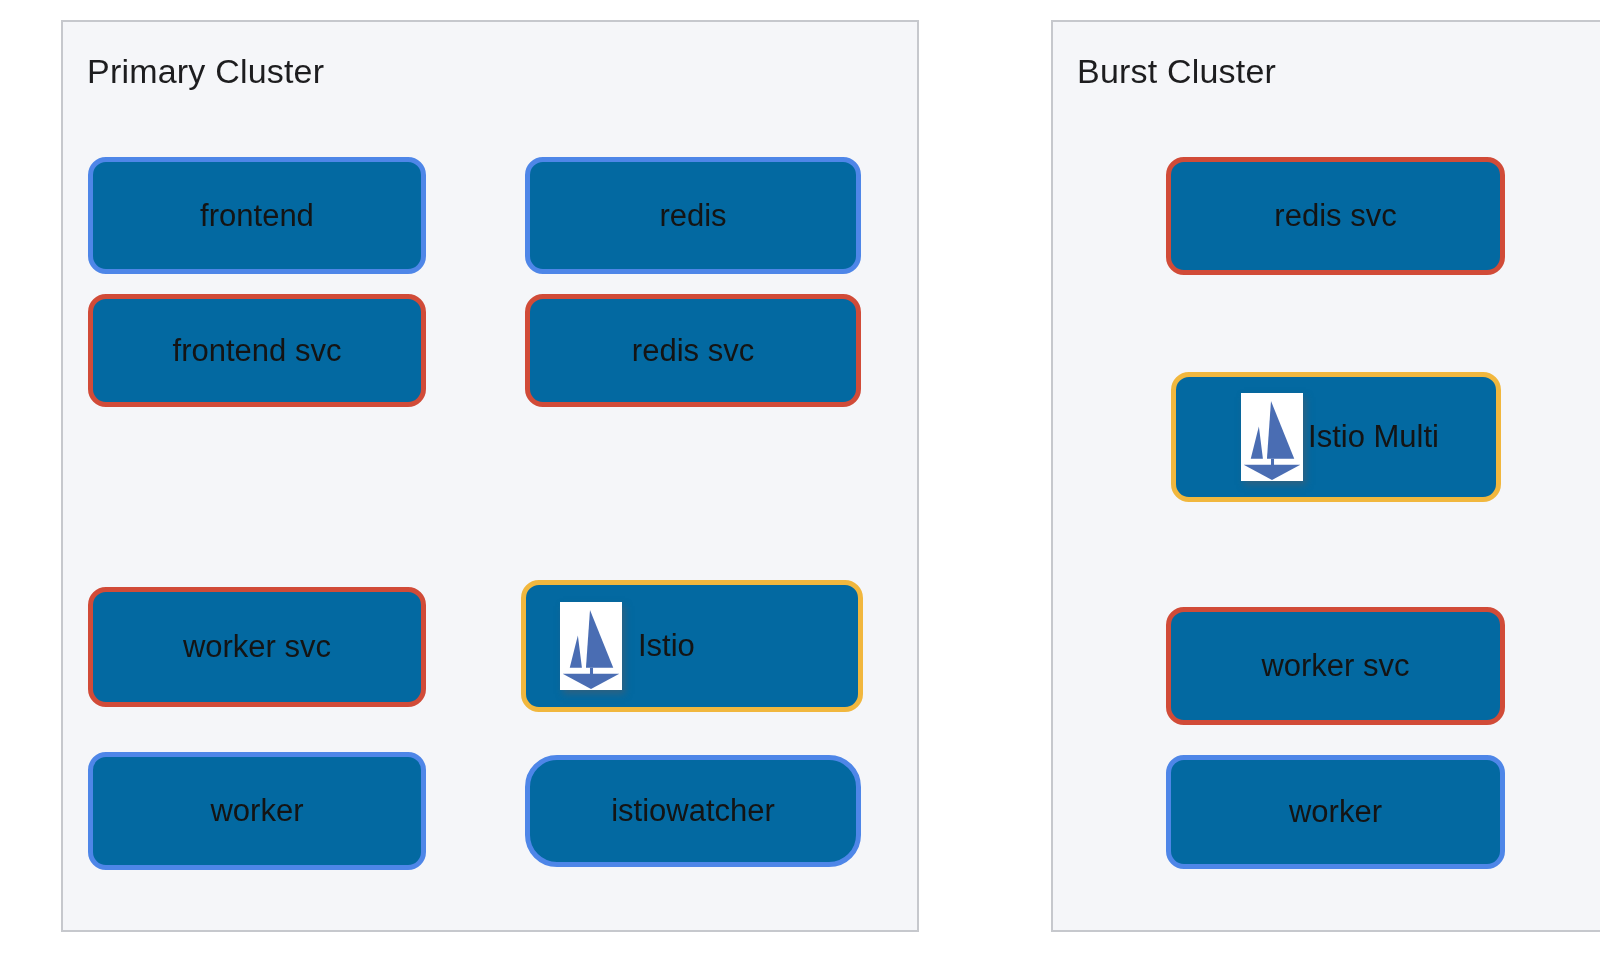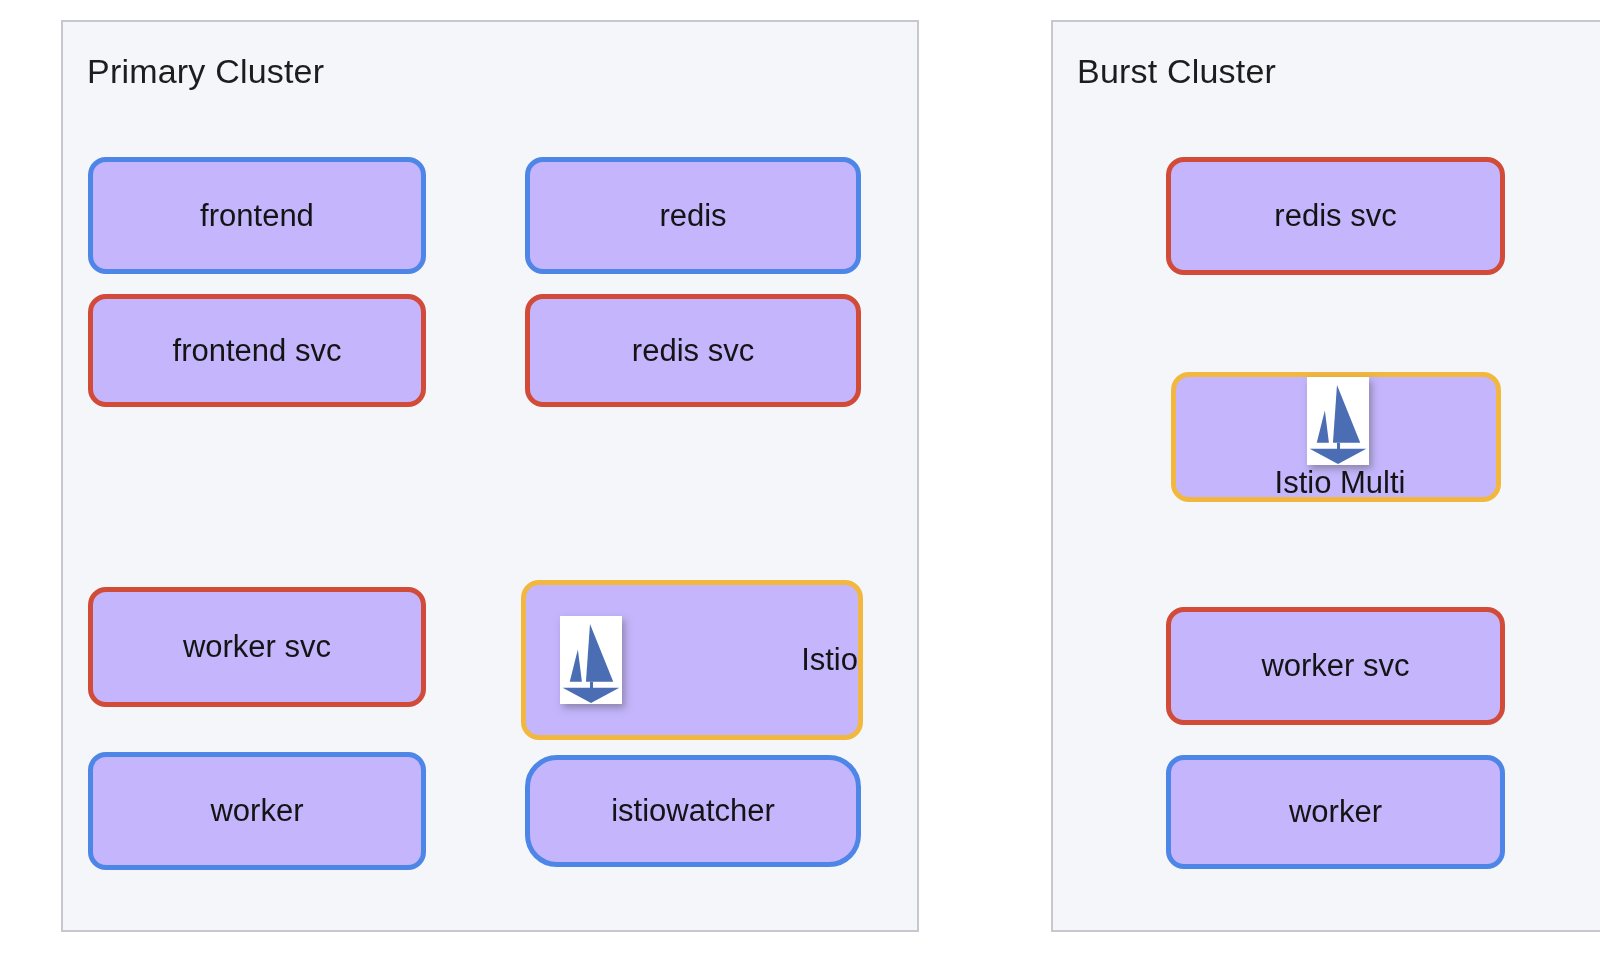--- a/index.html
+++ b/index.html
@@ -19,48 +19,48 @@
     position: absolute;
     left: 24px; top: 30px;
     font-size: 34px;
     font-weight: 400;
     color: #1d1d1f;
     letter-spacing: 0.2px;
   }
 
   .node {
     position: absolute;
-    background: #c4b5fd;
+    background: #0369a1;
     border-radius: 18px;
     border: 5px solid #999;
     display: flex;
     align-items: center;
     justify-content: center;
     font-size: 31px;
     color: #141414;
   }
   .node.blue   { border-color: #4e86e8; }
   .node.red    { border-color: #d14b38; }
   .node.yellow { border-color: #f1b73e; }
 
   
   .p-frontend      { left: 25px;  top: 135px; width: 338px; height: 117px; }
   .p-redis         { left: 462px; top: 135px; width: 336px; height: 117px; }
   .p-frontend-svc  { left: 25px;  top: 272px; width: 338px; height: 113px; }
   .p-redis-svc     { left: 462px; top: 272px; width: 336px; height: 113px; }
   .p-worker-svc    { left: 25px;  top: 565px; width: 338px; height: 120px; }
-  .p-istio         { left: 458px; top: 558px; width: 342px; height: 160px;
-                     justify-content: space-between; padding-left: 34px; }
+  .p-istio         { left: 458px; top: 558px; width: 342px; height: 132px;
+                     justify-content: flex-start; padding-left: 34px; }
   .p-worker        { left: 25px;  top: 730px; width: 338px; height: 118px; }
   .p-istiowatcher  { left: 462px; top: 733px; width: 336px; height: 112px; border-radius: 32px; }
 
   
   .b-redis-svc     { left: 113px; top: 135px; width: 339px; height: 118px; }
   .b-istio-multi   { left: 118px; top: 350px; width: 330px; height: 130px;
-                     justify-content: flex-start; padding-left: 8px; flex-direction: column; }
+                     justify-content: center; padding-left: 8px; }
   .b-worker-svc    { left: 113px; top: 585px; width: 339px; height: 118px; }
   .b-worker        { left: 113px; top: 733px; width: 339px; height: 114px; }
 
   .istio-icon {
     width: 62px; height: 88px;
     background: #ffffff;
     box-shadow: 3px 4px 7px rgba(90, 90, 95, 0.5);
     flex: 0 0 auto;
   }
   .p-istio .istio-icon { margin-right: 16px; }

